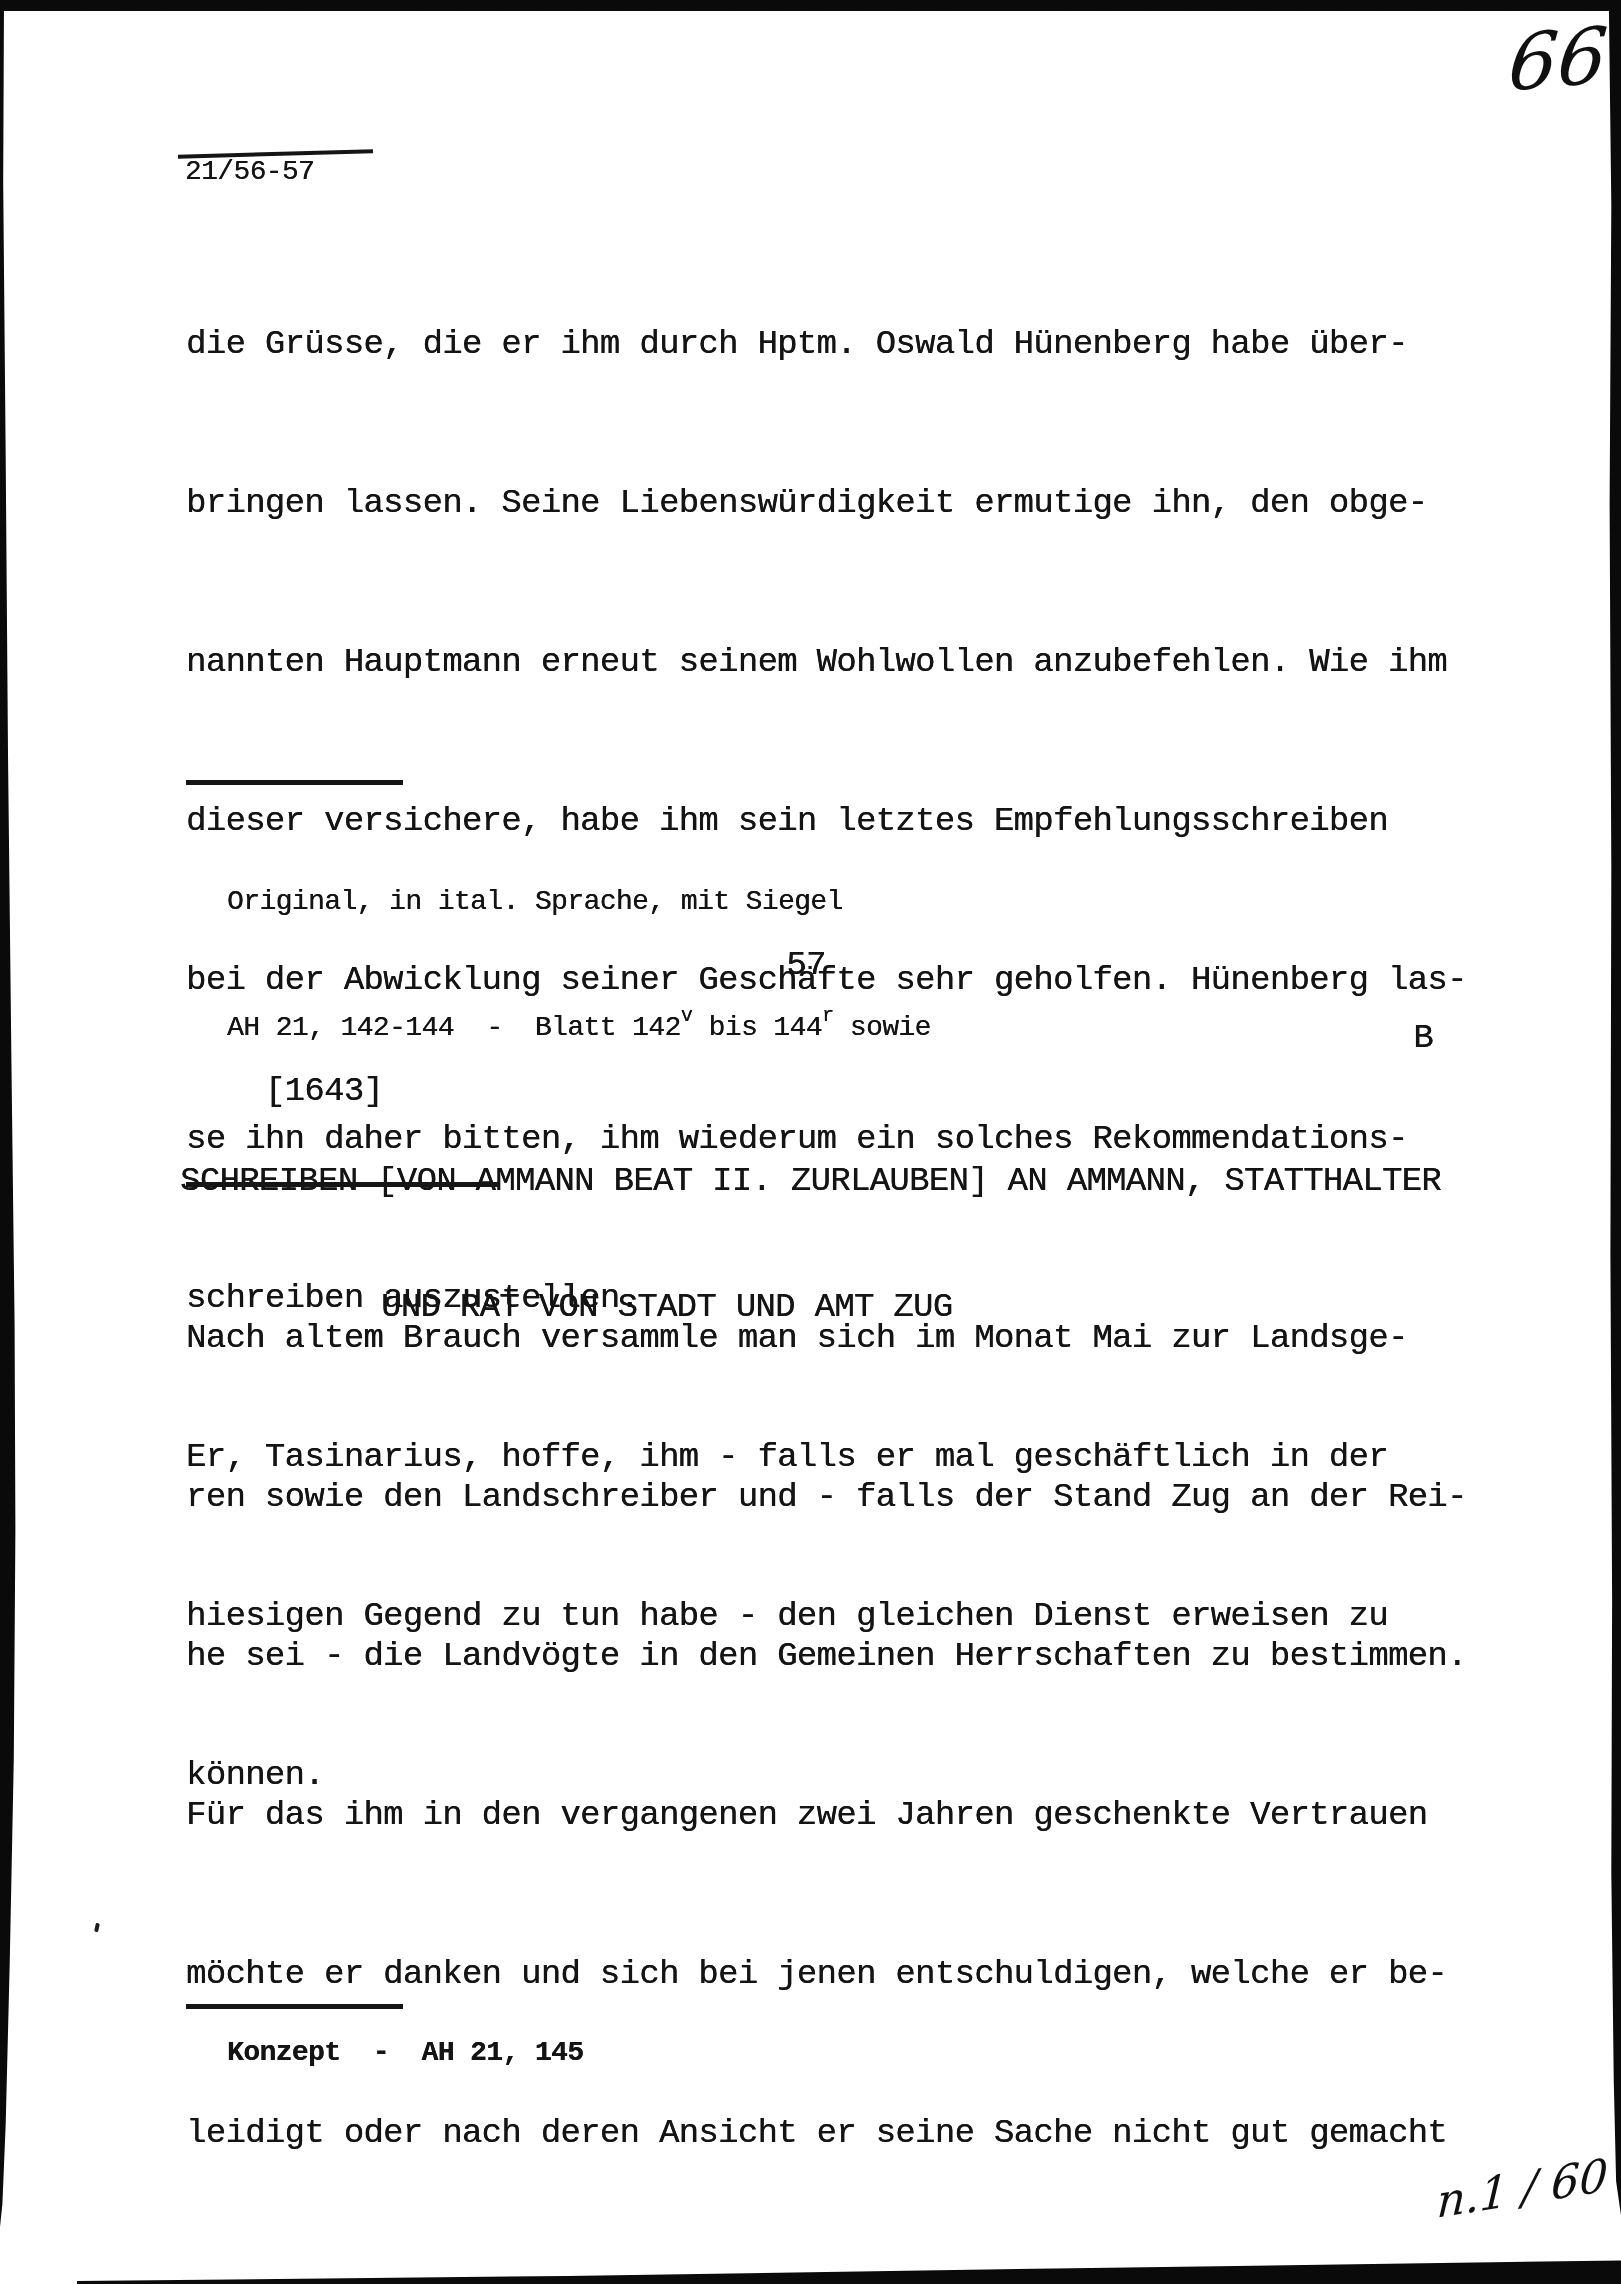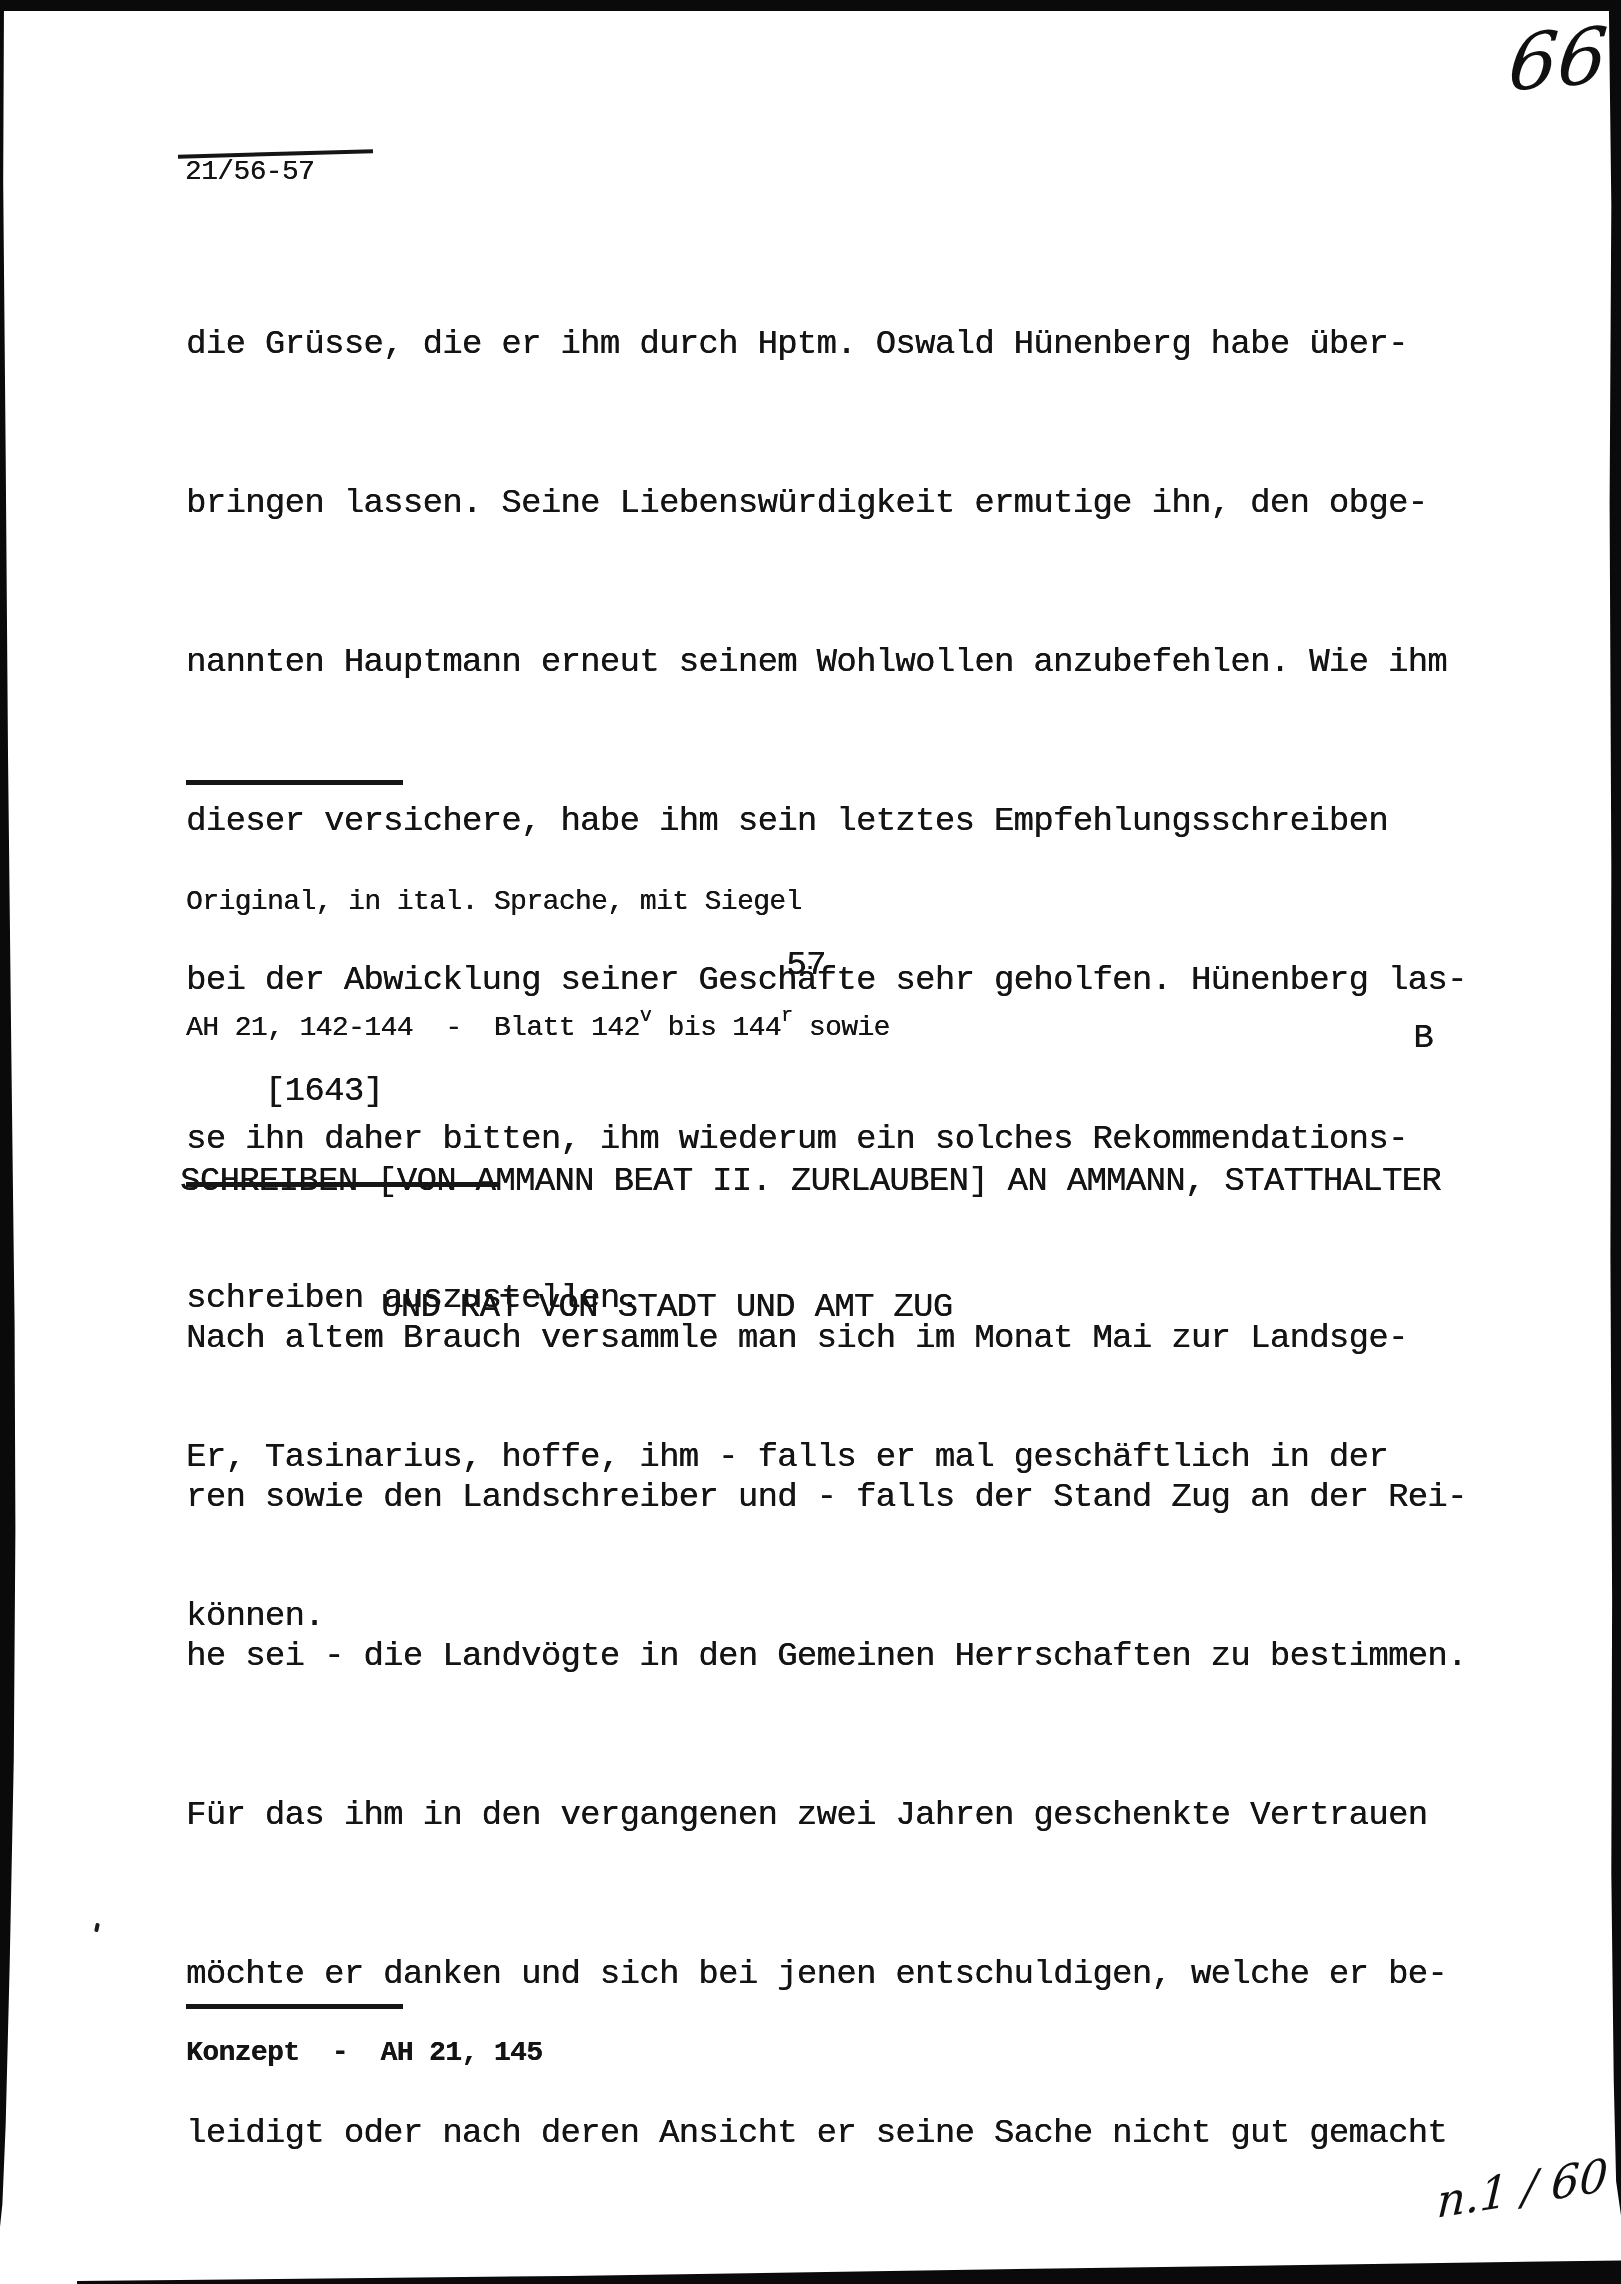--- a/index.html
+++ b/index.html
@@ -41,20 +41,21 @@
     line-height: 53px;
     text-shadow: 0.3px 0 0 currentColor;
     position: absolute;
     white-space: pre;
   }
   .tw .line { white-space: pre; }
   .small {
     font-size: 28px;
     letter-spacing: -0.6px;
     line-height: 38px;
+    margin-left: 41px;
   }
   .sup {
     font-size: 20px;
     vertical-align: 13.8px;
     letter-spacing: -0.4px;
   }
   .body-56   { left:186px; top:212px;  width:1297px; }
   .body-57   { left:186px; top:1206px; width:1313px; }
   .source-56 { left:186px; top:807px; }
   .konzept   { left:186px; top:2034px;font-weight:bold; }
@@ -109,20 +110,21 @@
 
   <div class="tw body-56">
     <div class="line">die Grüsse, die er ihm durch Hptm. Oswald Hünenberg habe über-</div>
     <div class="line">bringen lassen. Seine Liebenswürdigkeit ermutige ihn, den obge-</div>
     <div class="line">nannten Hauptmann erneut seinem Wohlwollen anzubefehlen. Wie ihm</div>
     <div class="line">dieser versichere, habe ihm sein letztes Empfehlungsschreiben</div>
     <div class="line">bei der Abwicklung seiner Geschäfte sehr geholfen. Hünenberg las-</div>
     <div class="line">se ihn daher bitten, ihm wiederum ein solches Rekommendations-</div>
     <div class="line">schreiben auszustellen.</div>
     <div class="line">Er, Tasinarius, hoffe, ihm - falls er mal geschäftlich in der</div>
+    <div class="line">hiesigen Gegend zu tun habe - den gleichen Dienst erweisen zu</div>
     <div class="line">können.</div>
   </div>
 
   <div class="rule rule-1"></div>
 
   <div class="tw small source-56">
     <div class="line">Original, in ital. Sprache, mit Siegel</div>
     <div class="line"><span>AH 21, 142-144  -  Blatt 142</span><span class="sup">v</span><span> bis 144</span><span class="sup">r</span><span> sowie</span></div>
   </div>
 

